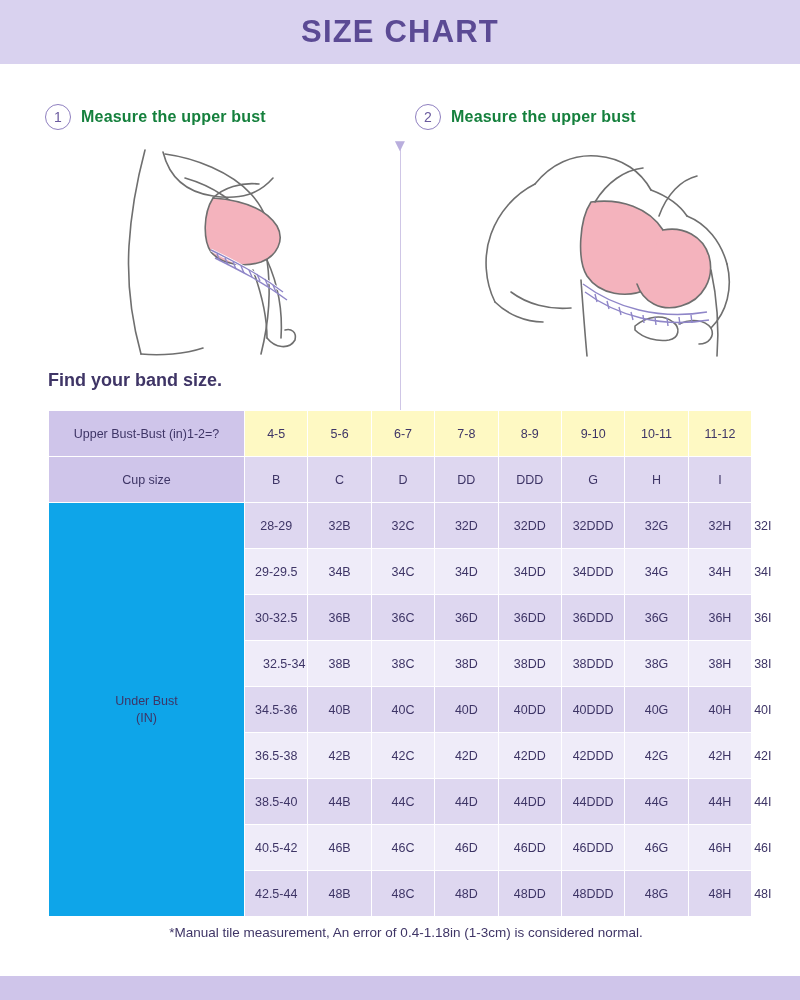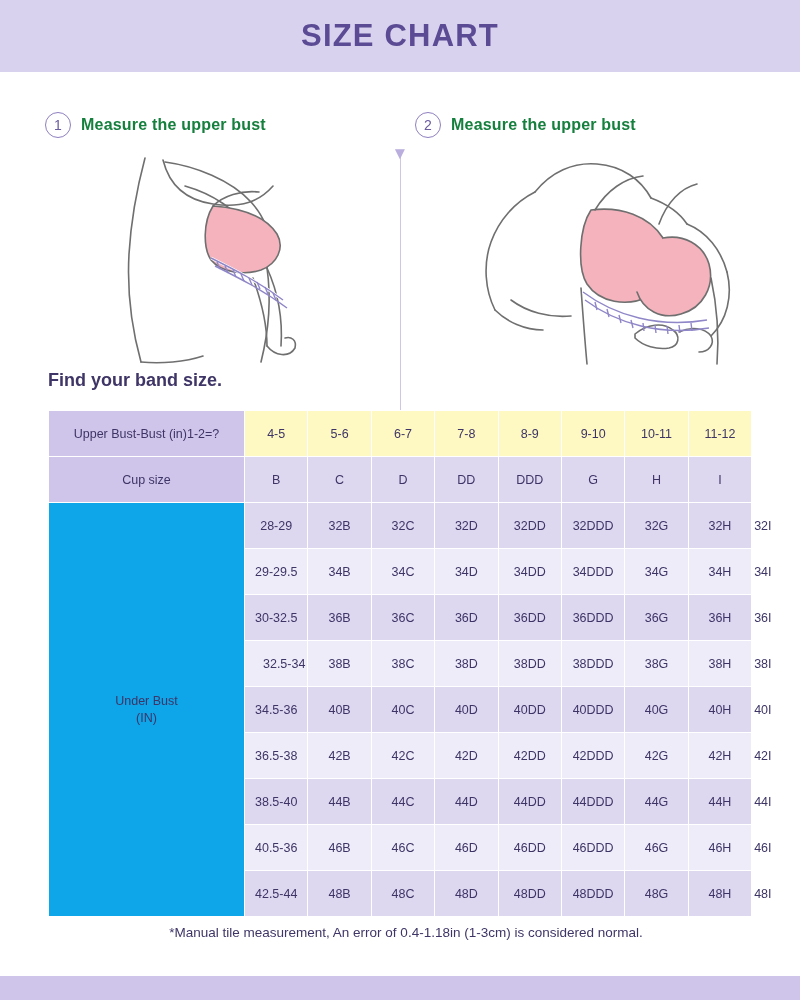--- a/index.html
+++ b/index.html
@@ -11,21 +11,21 @@
   }
   .page {
     position: relative;
     width: 800px; height: 1000px;
     overflow: hidden;
     background: #ffffff;
   }
 
   
   .header {
-    height: 72px;
+    height: 64px;
     background: #d9d2ef;
     display: flex;
     align-items: center;
     justify-content: center;
   }
   .header-title {
     font-size: 31px;
     font-weight: bold;
     letter-spacing: 1.2px;
     color: #5b4a94;
@@ -352,21 +352,21 @@
             <td class="row-a">44B</td>
             <td class="row-a">44C</td>
             <td class="row-a">44D</td>
             <td class="row-a">44DD</td>
             <td class="row-a">44DDD</td>
             <td class="row-a">44G</td>
             <td class="row-a">44H</td>
             <td class="row-a">44I</td>
           </tr>
           <tr>
-            <td class="first-col alt" style="width: 98px;">40.5-36</td>
+            <td class="first-col alt" style="width: 98px;">40.5-42</td>
             <td class="row-b">46B</td>
             <td class="row-b">46C</td>
             <td class="row-b">46D</td>
             <td class="row-b">46DD</td>
             <td class="row-b">46DDD</td>
             <td class="row-b">46G</td>
             <td class="row-b">46H</td>
             <td class="row-b">46I</td>
           </tr>
           <tr>

